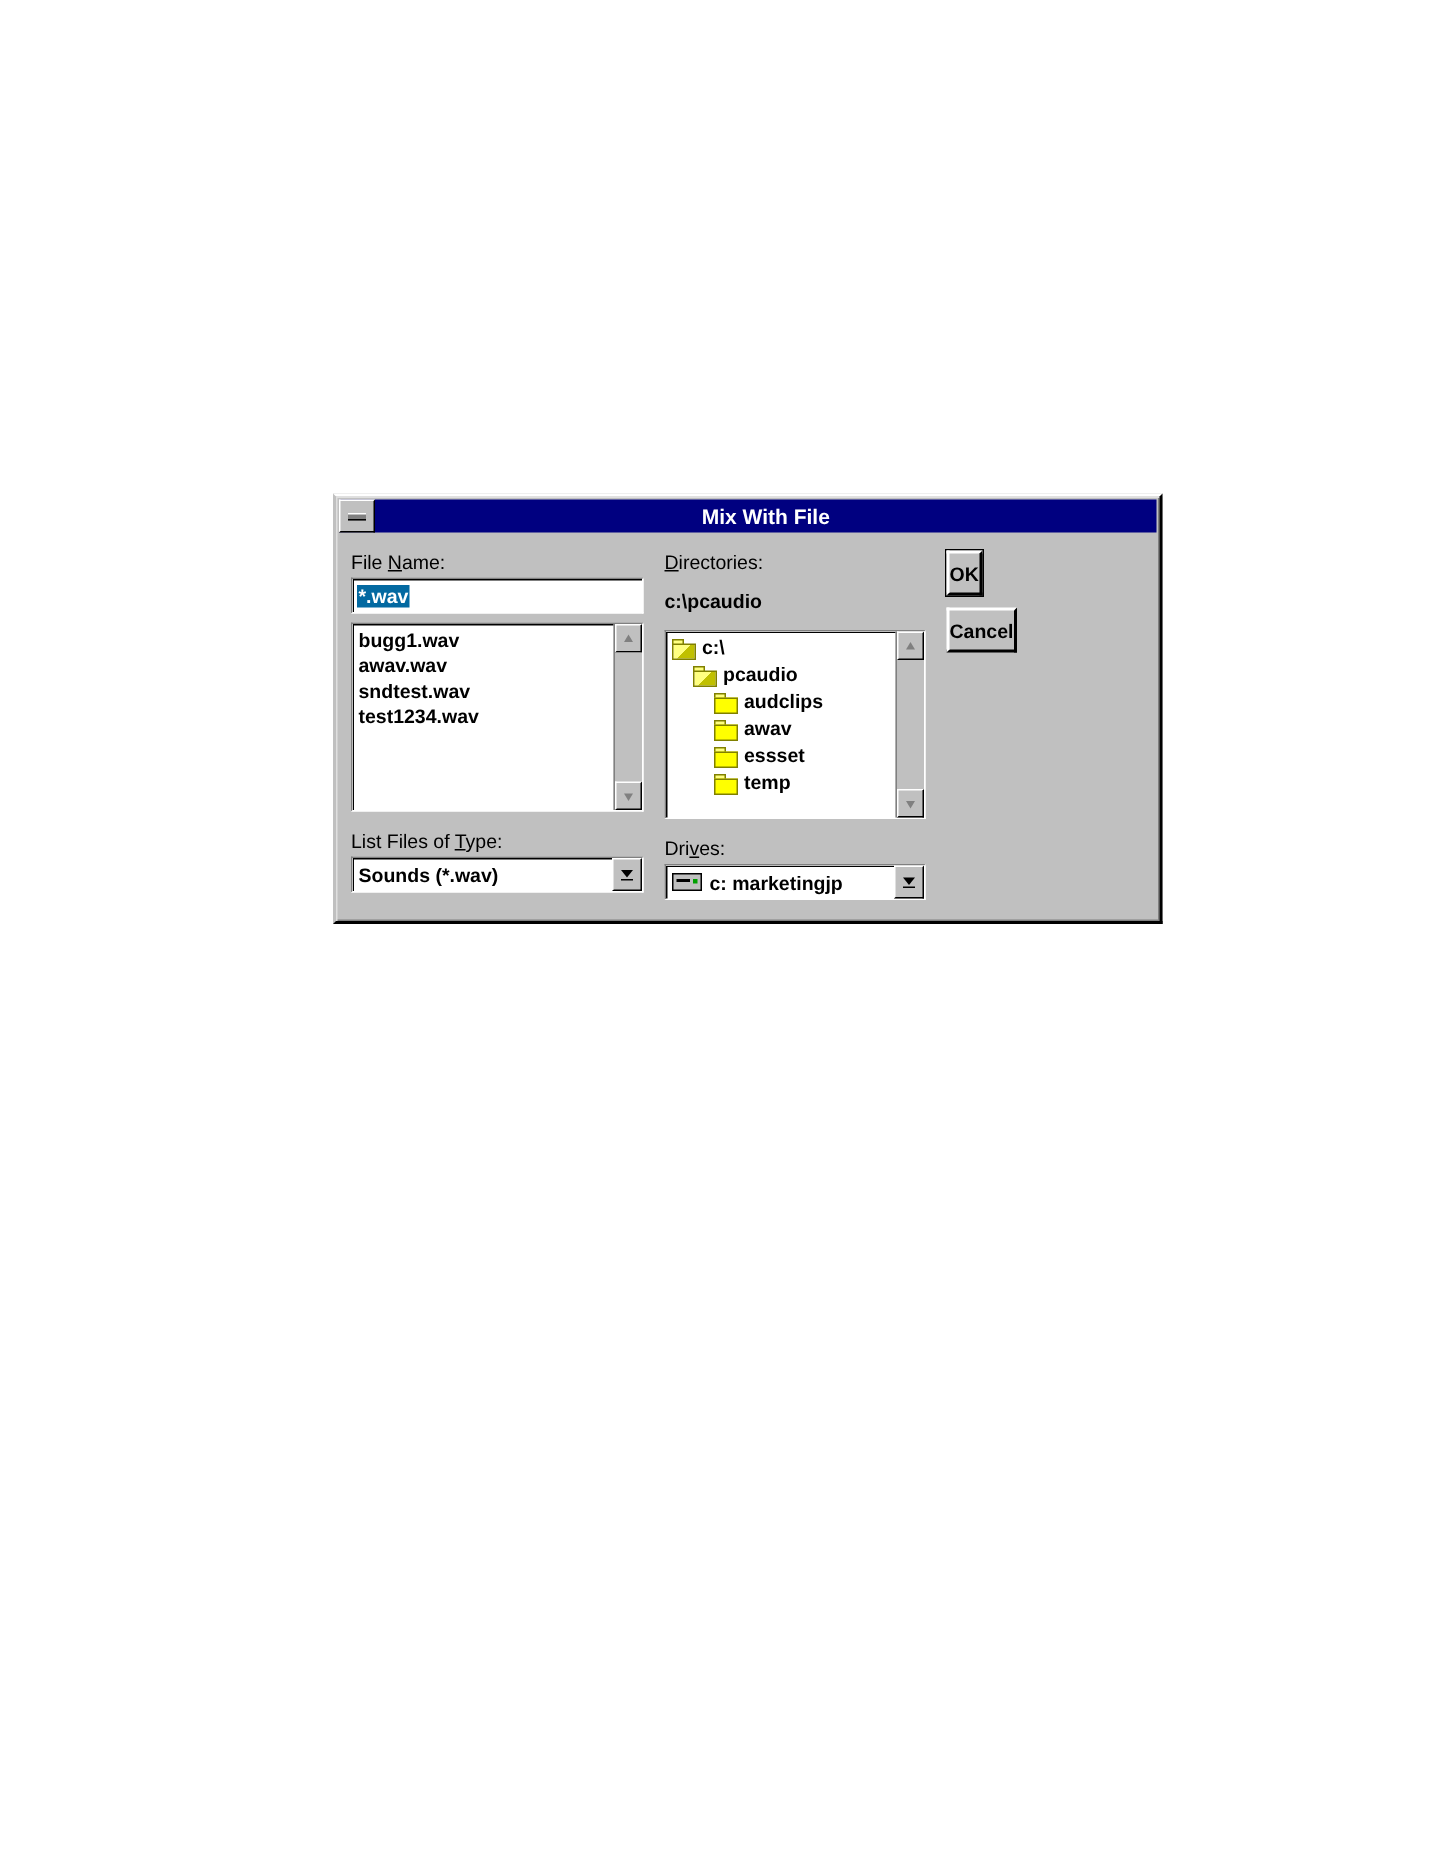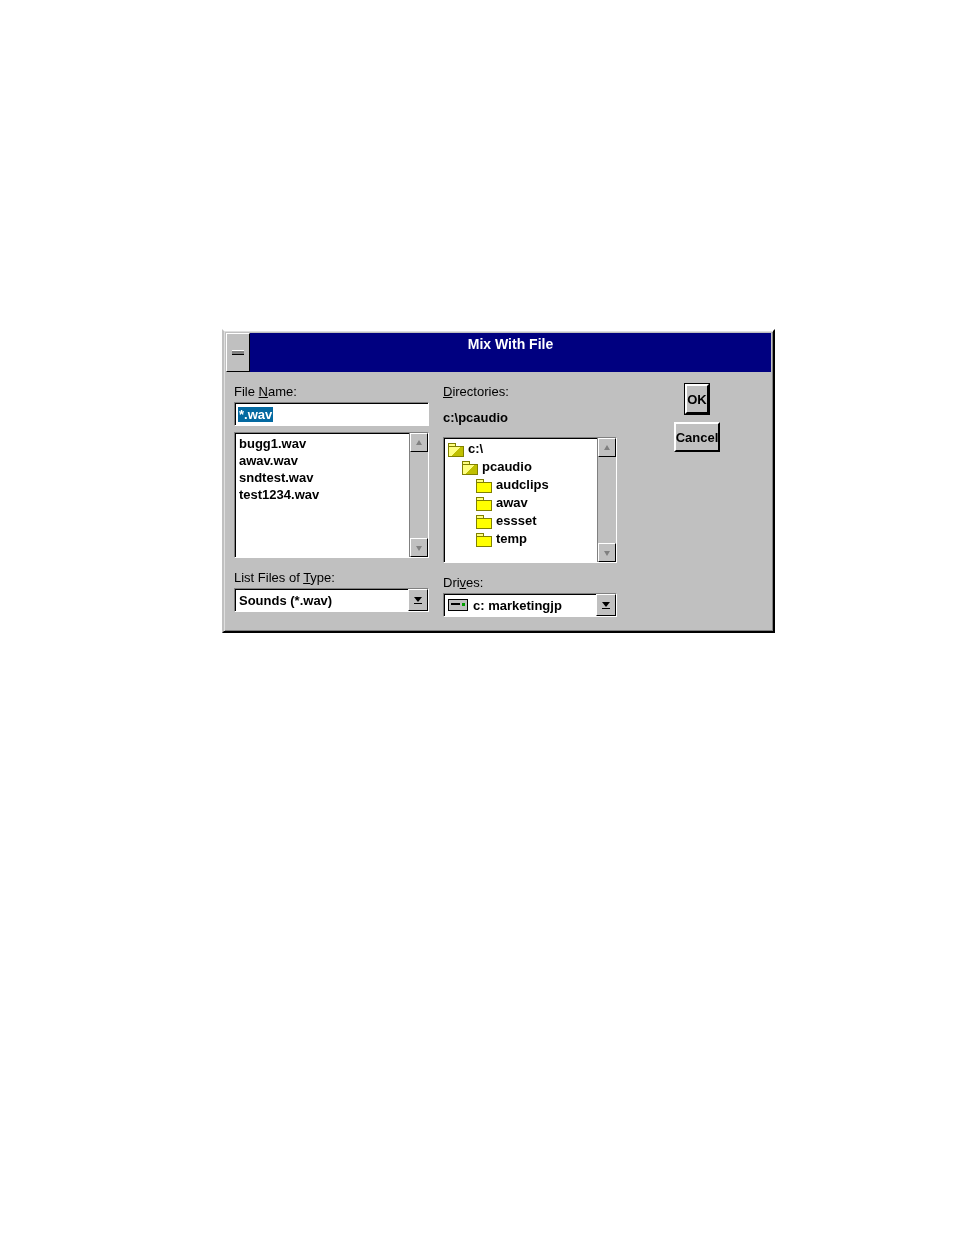--- a/index.html
+++ b/index.html
@@ -21,21 +21,21 @@
     border-top: 2px solid #ffffff;
     border-left: 2px solid #c0c0c0;
     border-right: 2px solid #000000;
     border-bottom: 2px solid #000000;
     box-shadow: inset 1px 1px 0 #dfdfdf, inset -1px -1px 0 #808080;
   }
 
   .titlebar {
     display: flex;
     align-items: stretch;
-    height: 39px;
+    height: 22px;
     background: #000080;
     color: #ffffff;
     font-weight: bold;
     margin: 2px;
   }
   .sysmenu {
     width: 22px;
     background: #c0c0c0;
     border-top: 1px solid #ffffff;
     border-left: 1px solid #ffffff;
@@ -61,21 +61,21 @@
 
   .body {
     padding: 10px 10px 14px 10px;
     display: flex;
     gap: 14px;
   }
 
   .col { display: flex; flex-direction: column; }
   .col.left  { width: 195px; }
   .col.mid   { width: 174px; }
-  .col.right { flex: 1; align-items: center; gap: 8px; }
+  .col.right { flex: 1; align-items: flex-start; gap: 8px; }
 
   .lbl {
     color: #000000;
     margin-bottom: 3px;
     font-size: 13px;
   }
   .lbl .ul { text-decoration: underline; }
 
   
   .sunken {

